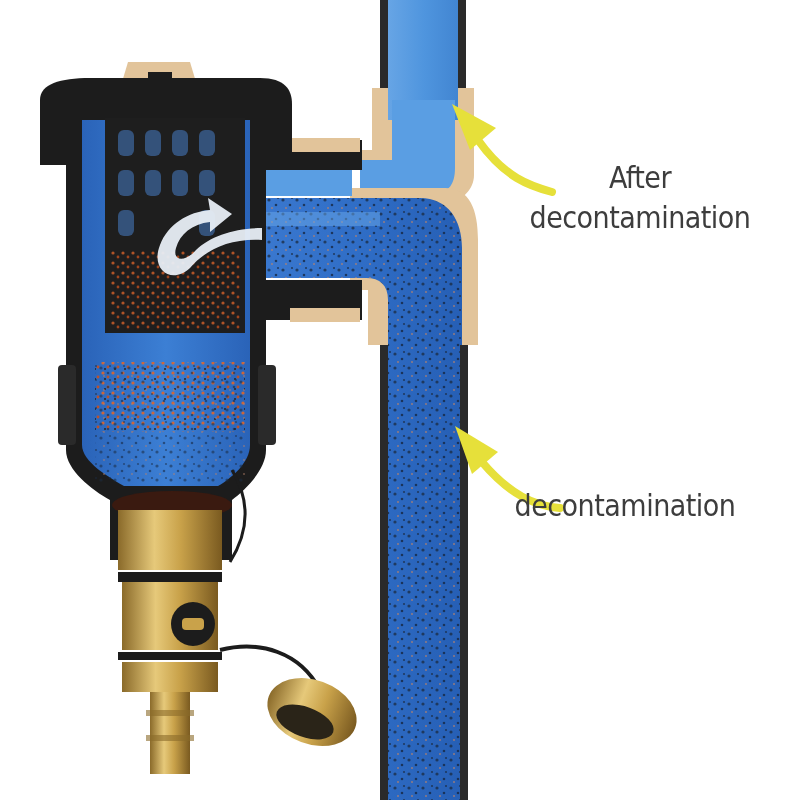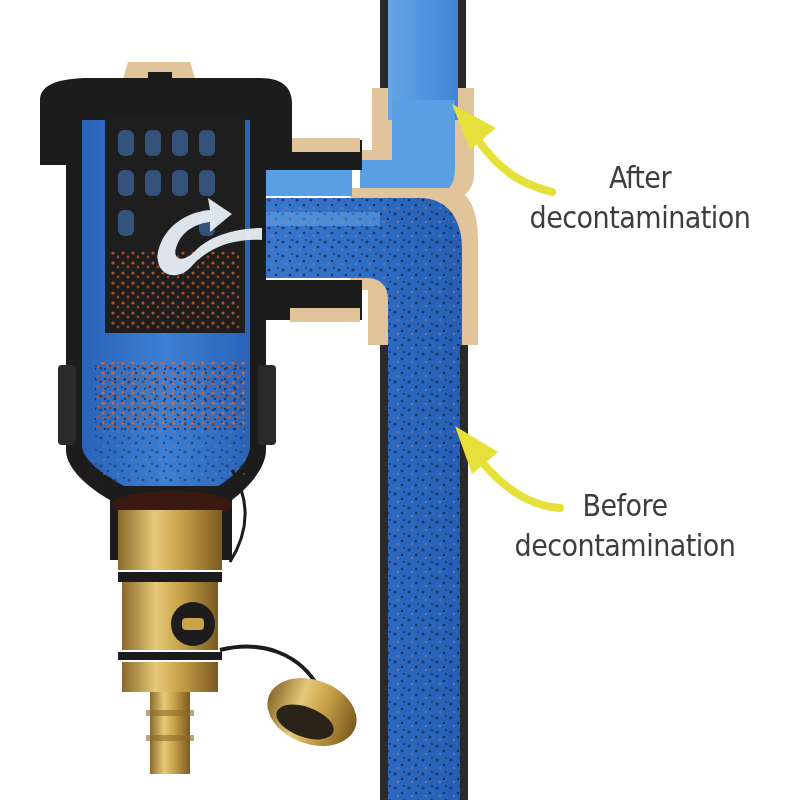--- a/index.html
+++ b/index.html
@@ -154,16 +154,15 @@
       <path d="M560,508 C535,506 510,495 482,462" stroke="#e6e03a" stroke-width="8" fill="none" stroke-linecap="round"></path>
       <polygon points="455,426 498,452 472,474" fill="#e6e03a"></polygon>
     </g>
   </svg>
 
   <div class="label label-after">
     <span>After</span>
     <span>decontamination</span>
   </div>
   <div class="label label-before">
-    <span>Before</span>
     <span>decontamination</span>
   </div>
 </div>
 
 </body></html>

